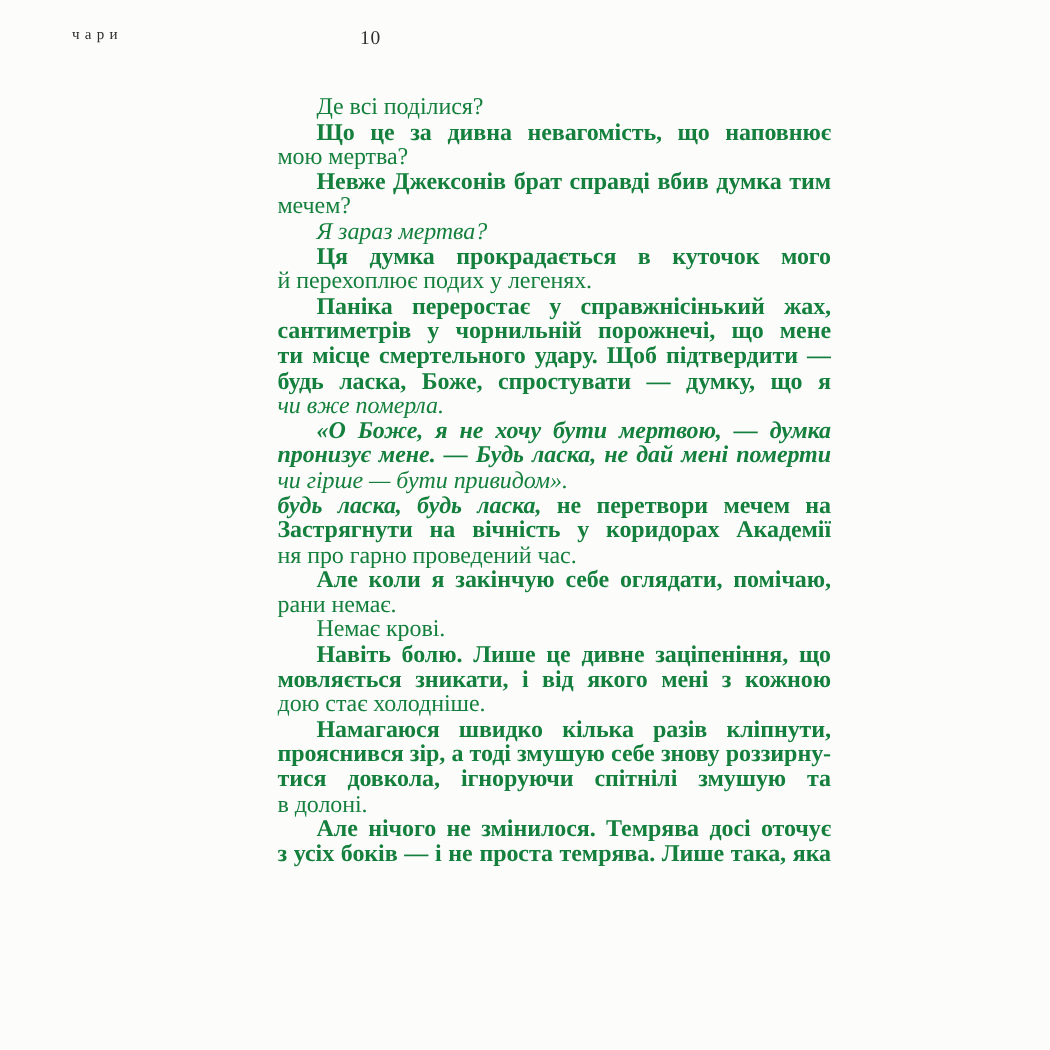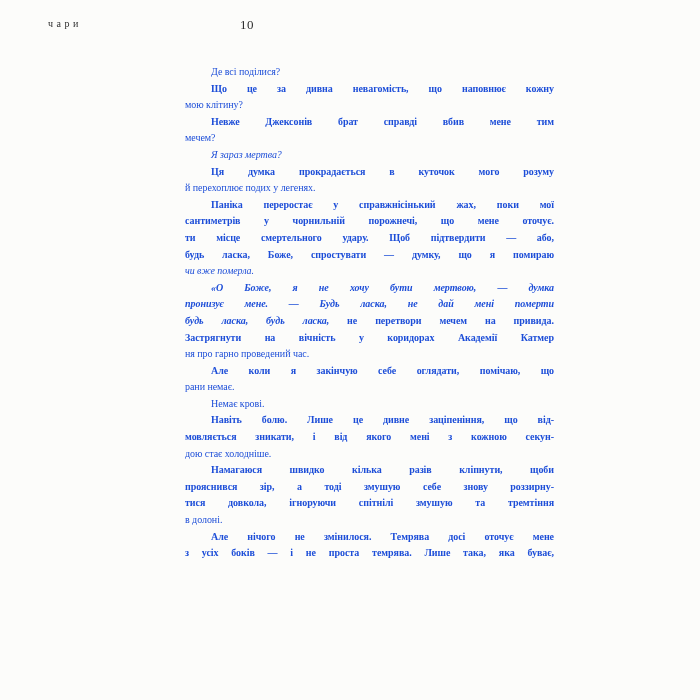--- a/index.html
+++ b/index.html
@@ -46,26 +46,26 @@
     color: #2e2e2e;
   }
   
   .textblock {
     position: absolute;
     left: 141px;
     top: 64px;
     width: 369px;
   }
   .line {
-    font-size: 10px;
+    font-size: 16px;
     line-height: 16.6px;
     height: 16.6px;
     white-space: normal;
     overflow: hidden;
-    color: #1d4ed8;
+    color: #15803d;
     letter-spacing: -0.05px;
   }
   .line.just {
     text-align: justify;
     text-align-last: justify;
     font-weight: bold;
   }
   .line.indent {
     text-indent: 26px;
   }
@@ -77,33 +77,34 @@
 <body>
 
 <div class="page">
   <div class="header">
     <span class="pagenum">10</span>
     <span class="runtitle">чари</span>
   </div>
   <div class="textblock">
       <div class="line indent"><span>Де всі поділися?</span></div>
       <div class="line indent just"><span>Що це за дивна невагомість, що наповнює кожну</span></div>
-      <div class="line"><span>мою клітину?</span></div>
-      <div class="line indent just"><span>Невже Джексонів брат справді вбив мене тим</span></div>
+      <div class="line"><span>мою мертва?</span></div>
+      <div class="line indent just"><span>Невже Джексонів брат справді вбив думка тим</span></div>
       <div class="line"><span>мечем?</span></div>
       <div class="line indent"><em>Я зараз мертва?</em></div>
       <div class="line indent just"><span>Ця думка прокрадається в куточок мого розуму</span></div>
       <div class="line"><span>й перехоплює подих у легенях.</span></div>
       <div class="line indent just"><span>Паніка переростає у справжнісінький жах, поки мої</span></div>
       <div class="line just"><span>сантиметрів у чорнильній порожнечі, що мене оточує.</span></div>
       <div class="line just"><span>ти місце смертельного удару. Щоб підтвердити — або,</span></div>
       <div class="line just"><span>будь ласка, Боже, спростувати — думку, що я помираю</span></div>
       <div class="line"><em>чи вже померла.</em></div>
       <div class="line indent just"><em>«О Боже, я не хочу бути мертвою, — думка</em></div>
       <div class="line just"><em>пронизує мене. — Будь ласка, не дай мені померти</em></div>
+      <div class="line"><em>чи гірше — бути привидом».</em></div>
       <div class="line just"><em>будь ласка, будь ласка,</em><span> не перетвори мечем на привида.</span></div>
       <div class="line just"><span>Застрягнути на вічність у коридорах Академії Катмер</span></div>
       <div class="line"><span>ня про гарно проведений час.</span></div>
       <div class="line indent just"><span>Але коли я закінчую себе оглядати, помічаю, що</span></div>
       <div class="line"><span>рани немає.</span></div>
       <div class="line indent"><span>Немає крові.</span></div>
       <div class="line indent just"><span>Навіть болю. Лише це дивне заціпеніння, що від-</span></div>
       <div class="line just"><span>мовляється зникати, і від якого мені з кожною секун-</span></div>
       <div class="line"><span>дою стає холодніше.</span></div>
       <div class="line indent just"><span>Намагаюся швидко кілька разів кліпнути, щоби</span></div>

